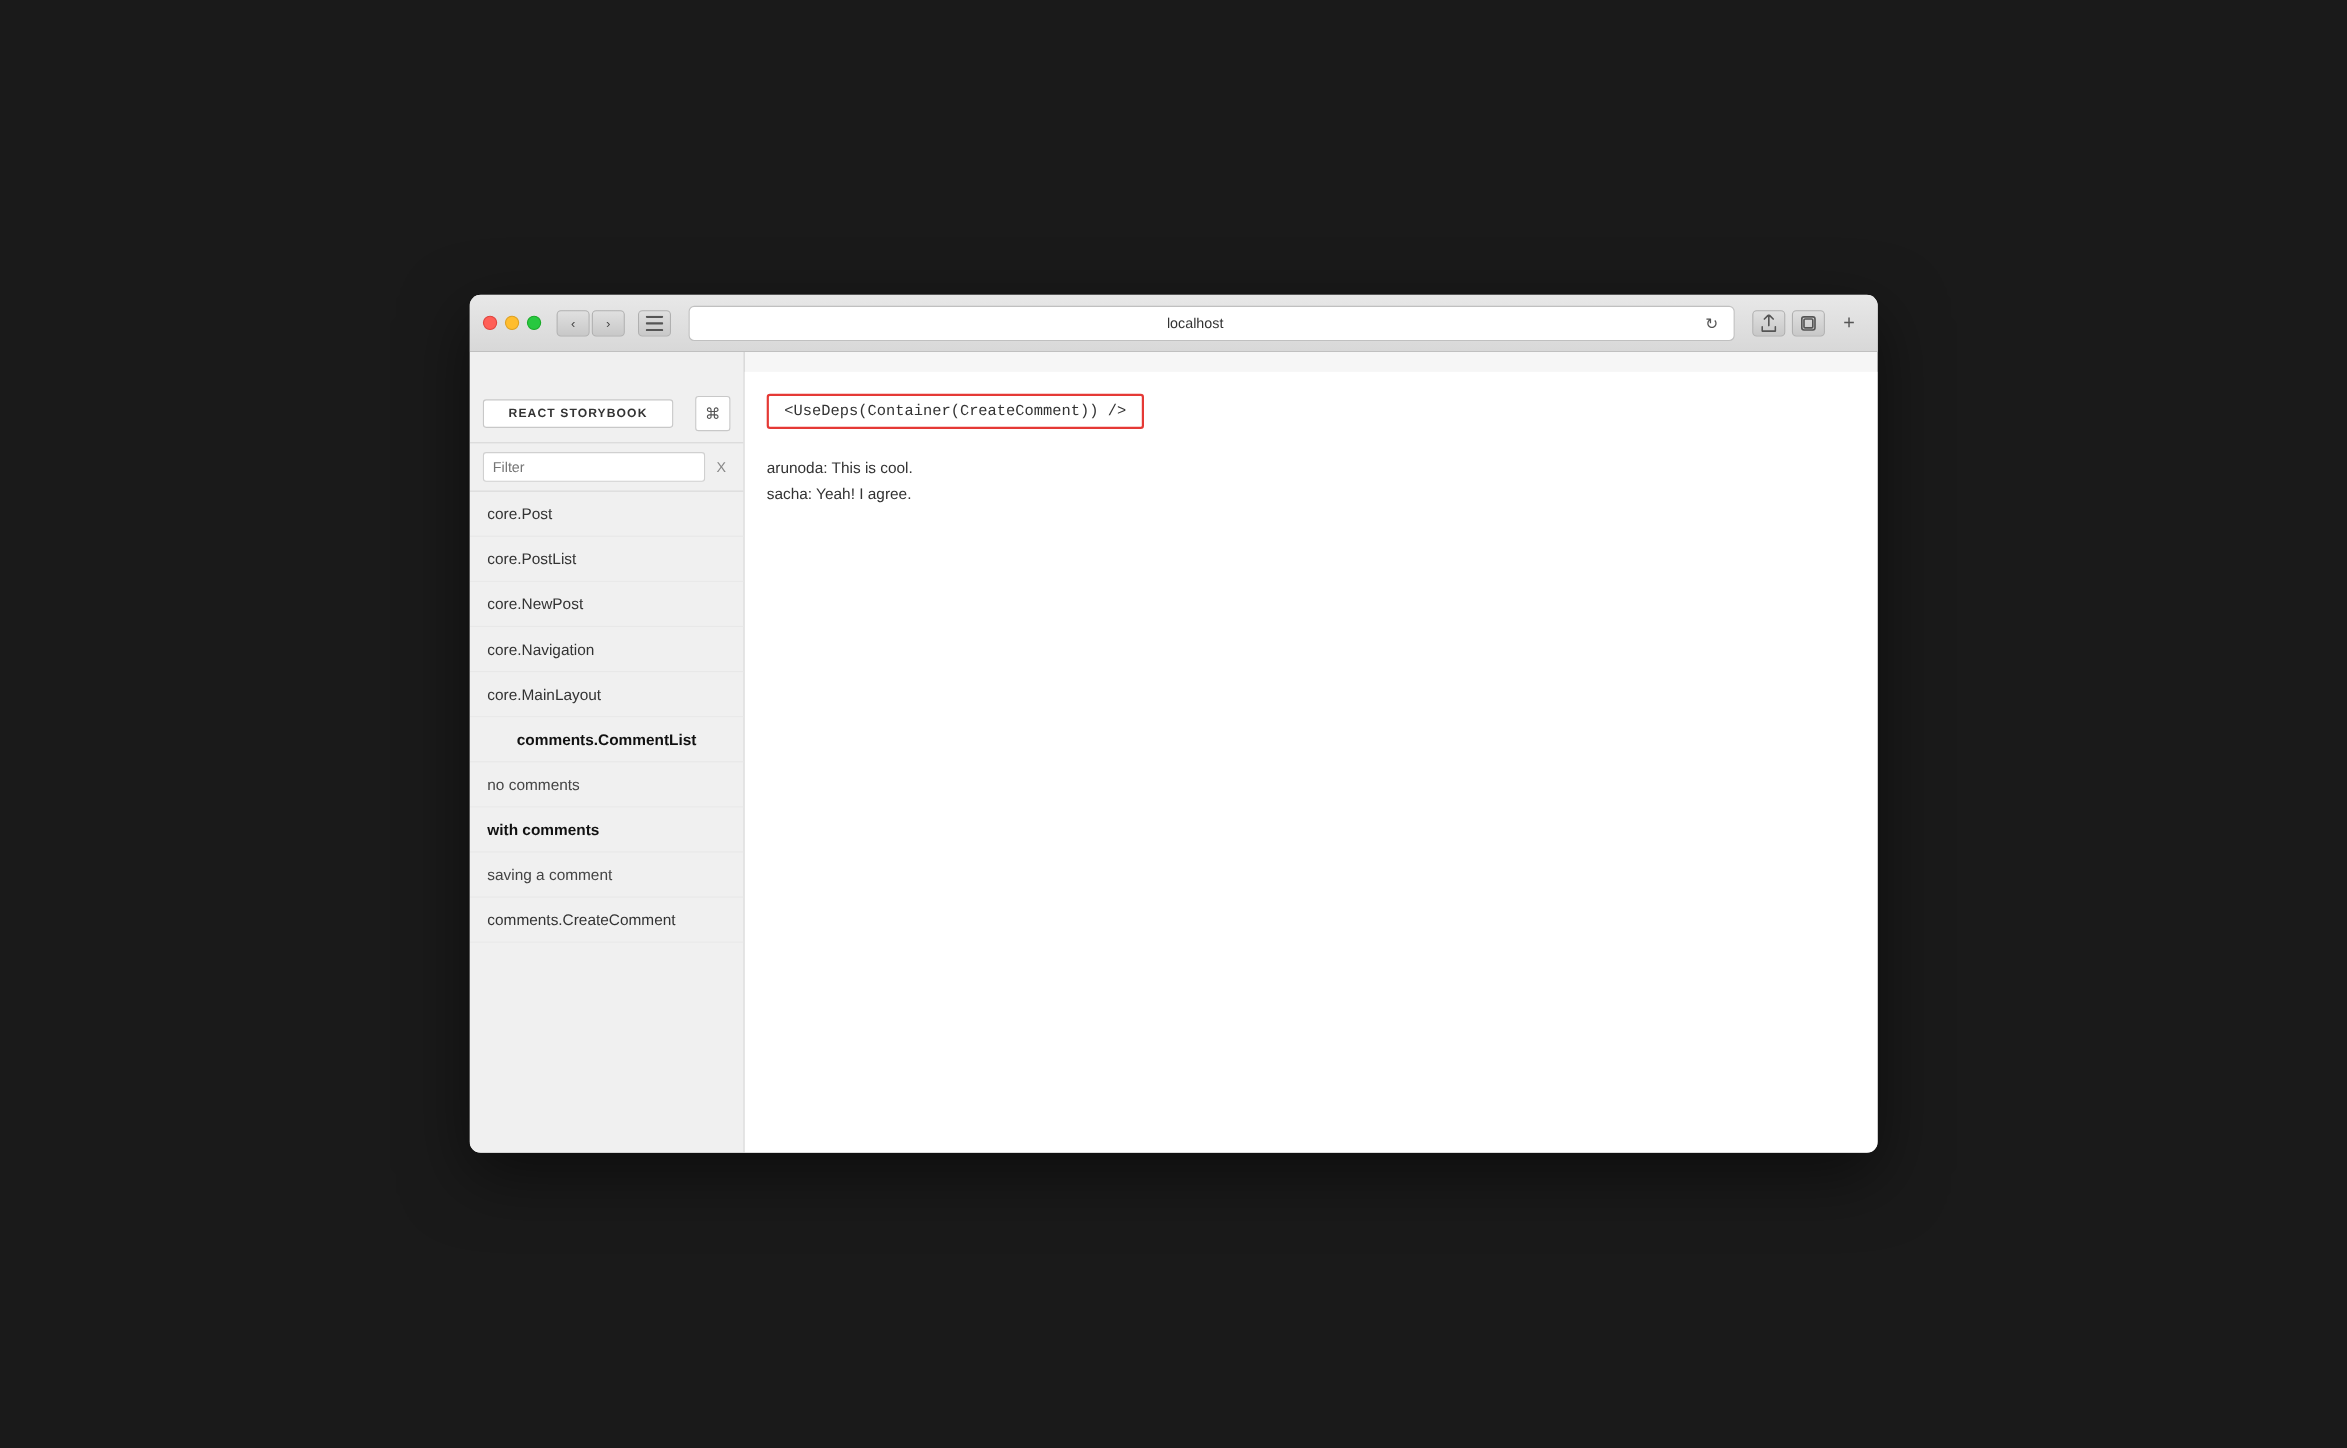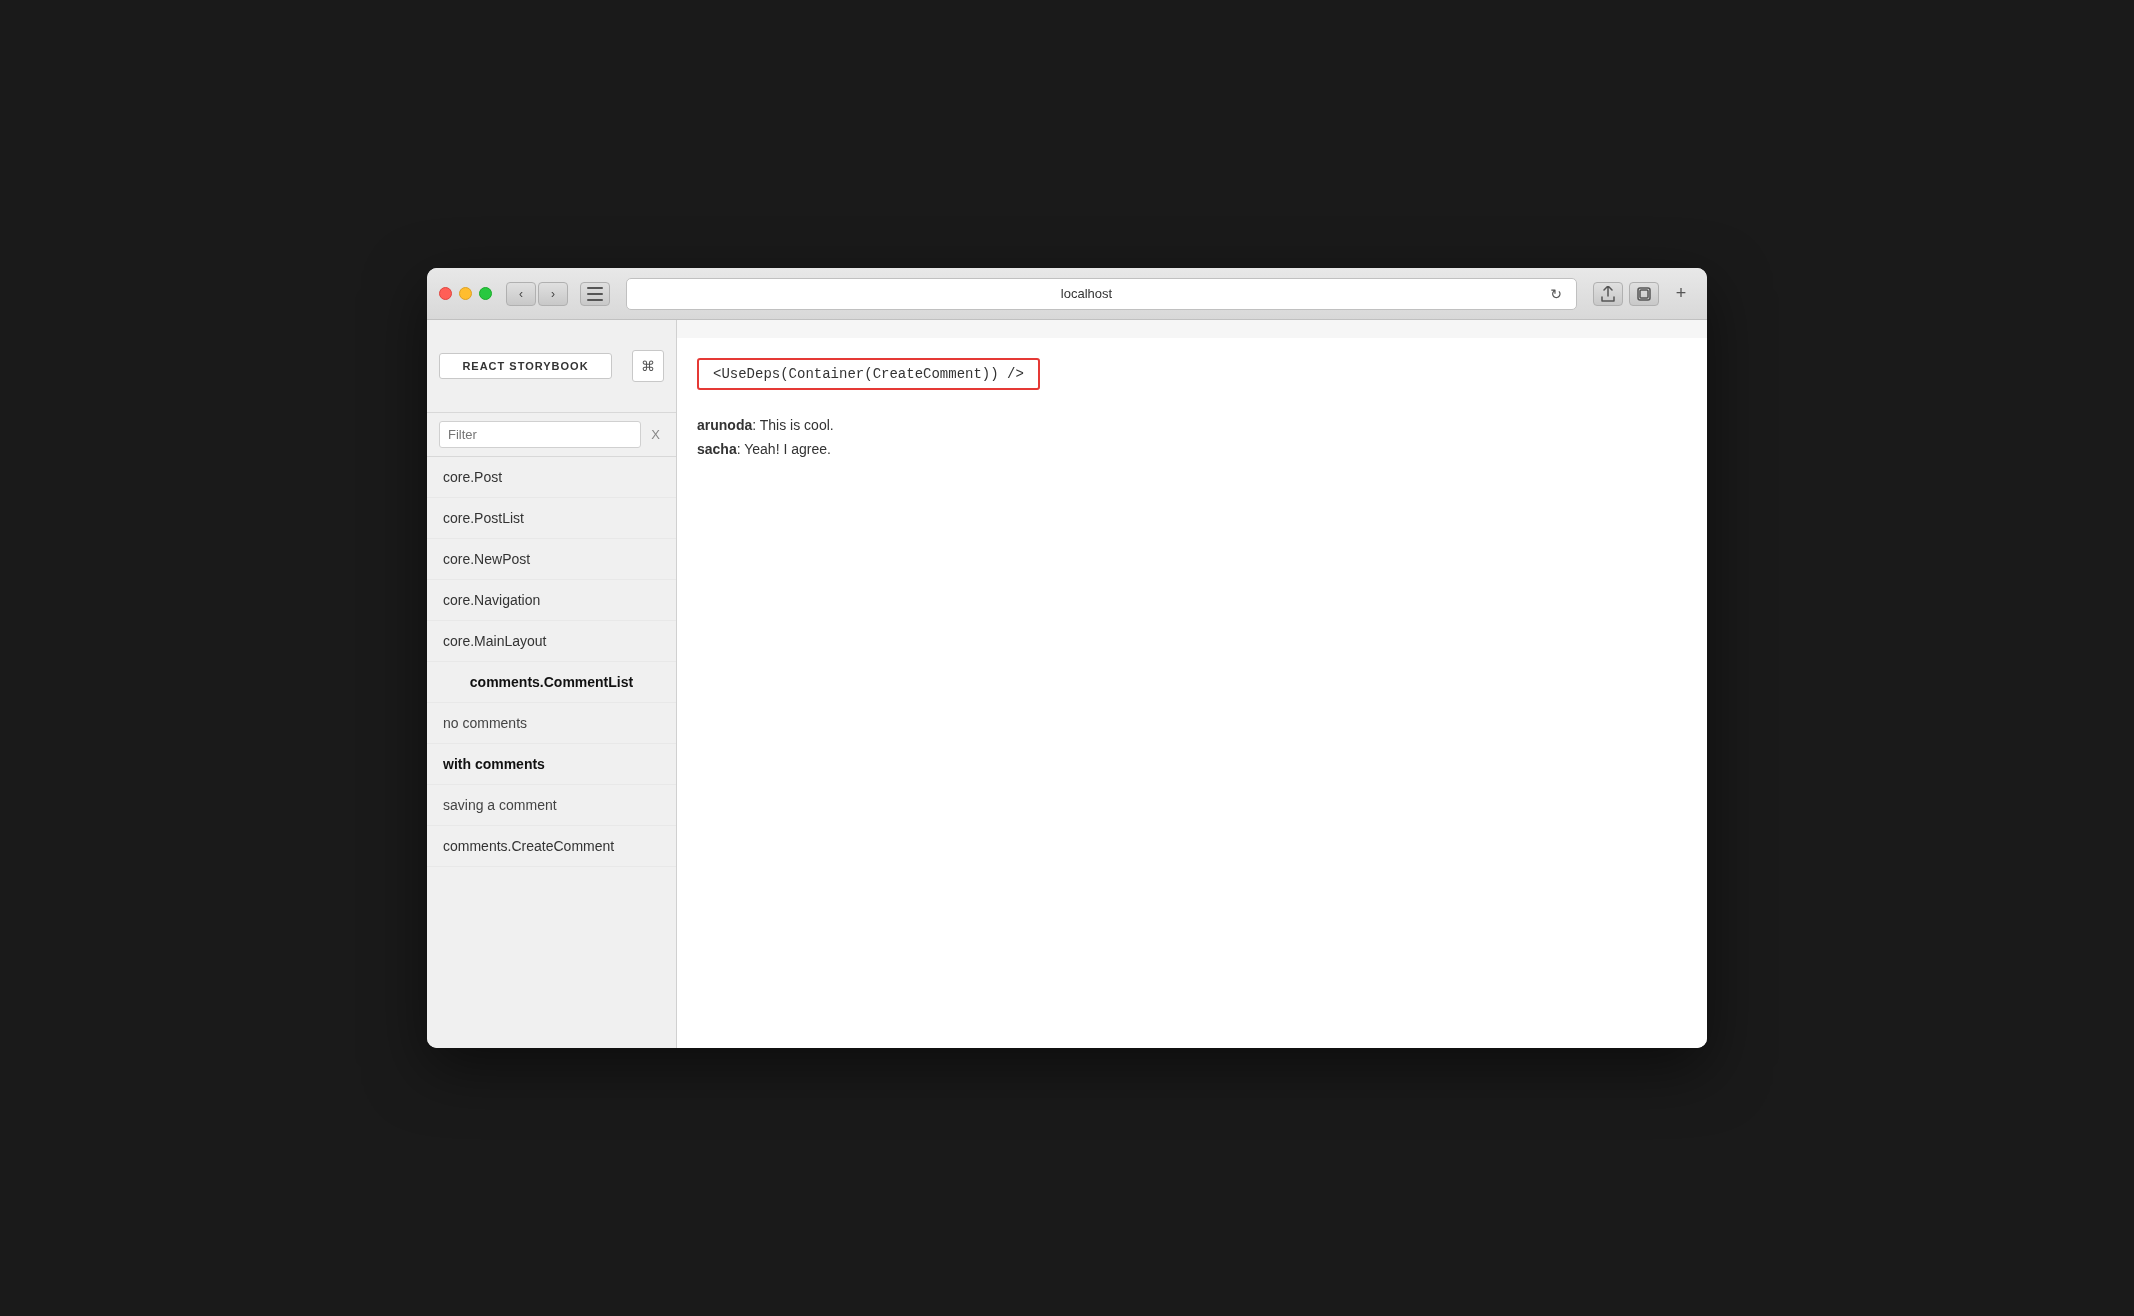--- a/index.html
+++ b/index.html
@@ -163,23 +163,24 @@
       border-right: 1px solid #d0d0d0;
       display: flex;
       flex-direction: column;
       flex-shrink: 0;
       overflow-y: auto;
     }
 
     .storybook-header {
       display: flex;
       align-items: center;
-      padding: 30px 12px;
+      padding: 10px 12px;
       gap: 20px;
       border-bottom: 1px solid #d8d8d8;
+      margin-top: 30px;
     }
 
     .storybook-title-btn {
       flex: 1;
       background: white;
       border: 1px solid #c8c8c8;
       border-radius: 3px;
       padding: 6px 10px;
       font-size: 11px;
       font-weight: 600;
@@ -276,21 +277,21 @@
 
     
     .comment-line {
       font-size: 14px;
       color: #333;
       line-height: 1.6;
       margin-bottom: 2px;
     }
 
     .comment-author {
-      font-weight: 700;
+      font-weight: 400;
       text-align: center;
     }
   </style>
 </head>
 <body>
 
 <div class="browser-window">
 
   <div class="title-bar">
     <div class="traffic-lights">

